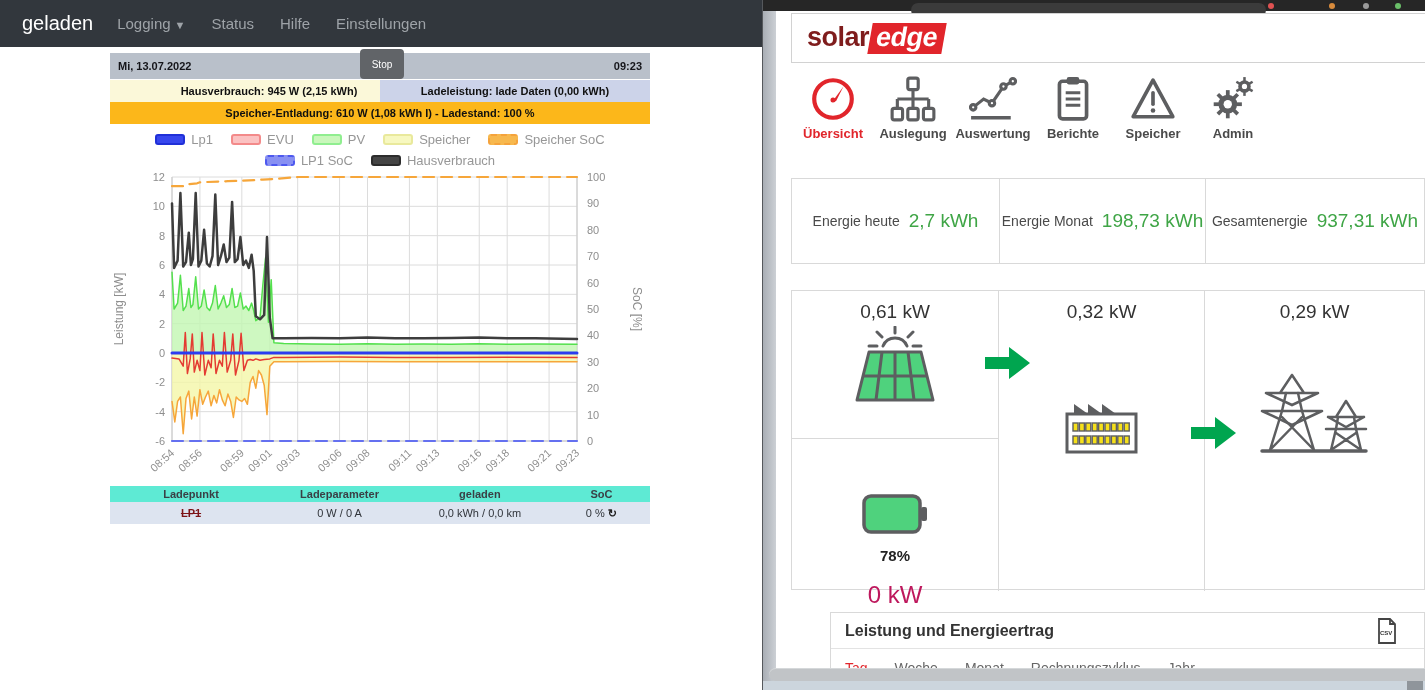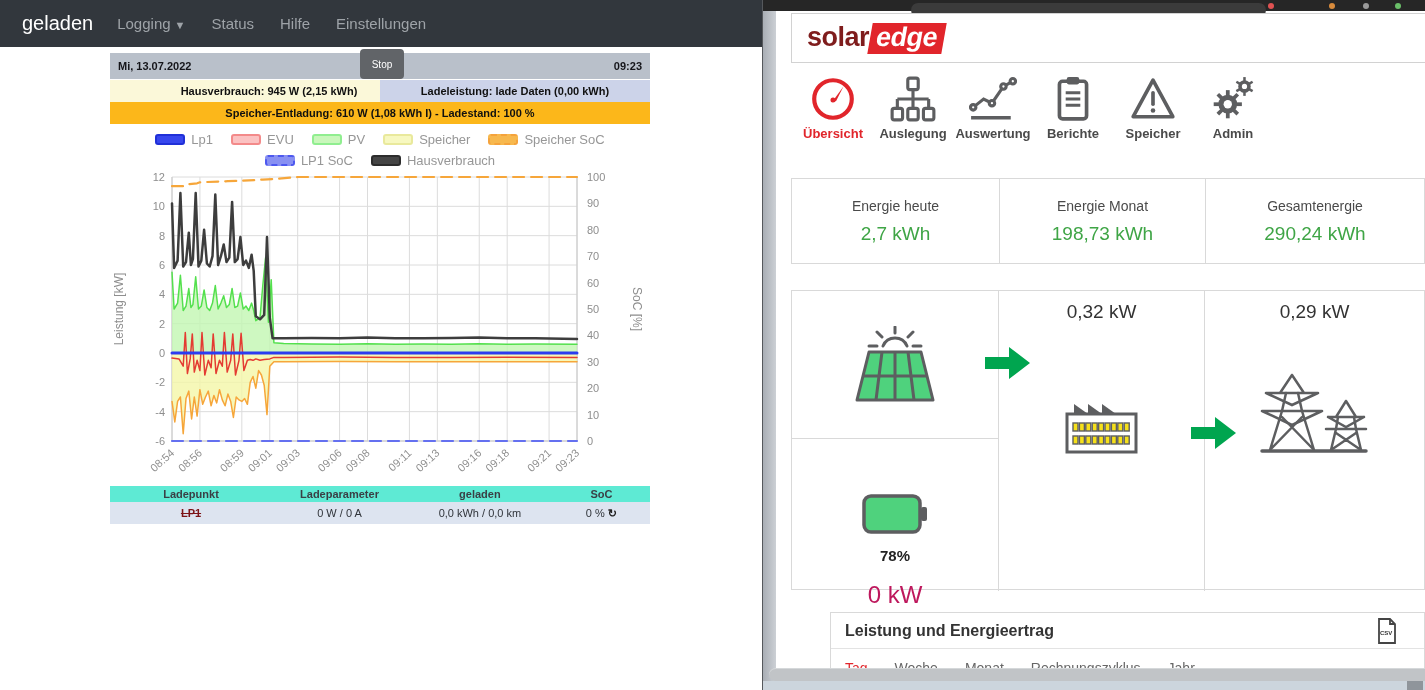--- a/index.html
+++ b/index.html
@@ -59,21 +59,21 @@
   .se-logo .p2{display:inline-block;background:#e1252b;color:#fff;padding:1px 7px 3px 6px;
                transform:skewX(-10deg);margin-left:1px;}
   .se-nav{position:absolute;left:30px;top:75px;display:flex;}
   .se-nav-item{width:80px;text-align:center;cursor:pointer;}
   .se-nav-item svg{display:block;margin:0 auto;}
   .se-nav-label{font-size:13px;font-weight:bold;color:#4a4a4a;margin-top:3px;}
   .se-nav-item.active .se-nav-label{color:#e1252b;}
 
   .stats-panel{position:absolute;left:28px;top:178px;right:0;height:86px;border:1px solid #d9d9d9;
                display:grid;grid-template-columns:207px 206px 1fr;}
-  .stat{display:flex;flex-direction:column;justify-content:center;align-items:center;gap:9px;}
+  .stat{display:flex;flex-direction:row;justify-content:center;align-items:center;gap:9px;}
   .stat+.stat{border-left:1px solid #d9d9d9;}
   .stat-label{font-size:14px;color:#4a4a4a;}
   .stat-value{font-size:19px;color:#3fa546;}
 
   .flow-panel{position:absolute;left:28px;top:290px;right:0;height:300px;border:1px solid #d9d9d9;}
   .flow-col1{position:absolute;left:0;top:0;width:207px;height:300px;border-right:1px solid #d9d9d9;}
   .flow-col2{position:absolute;left:207px;top:0;width:206px;height:300px;border-right:1px solid #d9d9d9;}
   .flow-col3{position:absolute;left:413px;top:0;right:0;height:300px;}
   .flow-div{position:absolute;left:0;top:147px;width:100%;border-top:1px solid #d9d9d9;}
   .flow-val{position:absolute;top:10px;width:100%;text-align:center;font-size:19px;color:#333;}
@@ -351,26 +351,27 @@
       <div class="stat">
         <div class="stat-label">Energie heute</div>
         <div class="stat-value">2,7 kWh</div>
       </div>
       <div class="stat">
         <div class="stat-label">Energie Monat</div>
         <div class="stat-value">198,73 kWh</div>
       </div>
       <div class="stat">
         <div class="stat-label">Gesamtenergie</div>
-        <div class="stat-value">290,24 kWh</div>
+        <div class="stat-value">937,31 kWh</div>
       </div>
     </div>
 
     <div class="flow-panel">
       <div class="flow-col1">
+        <div class="flow-val">0,61 kW</div>
         <div class="icon-center" style="top:35px;">
           <svg width="92" height="78" viewBox="0 0 92 78">
             <g stroke="#5d5e60" stroke-width="3" fill="none" stroke-linecap="round">
               <path d="M34 20 A13 13 0 0 1 58 20"></path>
               <path d="M46 1 V7 M20 20 H28 M64 20 H72 M28 6 L33 11 M64 6 L59 11"></path>
             </g>
             <polygon points="20,26 72,26 84,74 8,74" fill="#4fd27d" stroke="#5d5e60" stroke-width="3" stroke-linejoin="round"></polygon>
             <g stroke="#5d5e60" stroke-width="3">
               <path d="M33 26 L27 74 M46 26 L46 74 M59 26 L65 74 M14 50 H78"></path>
             </g>

